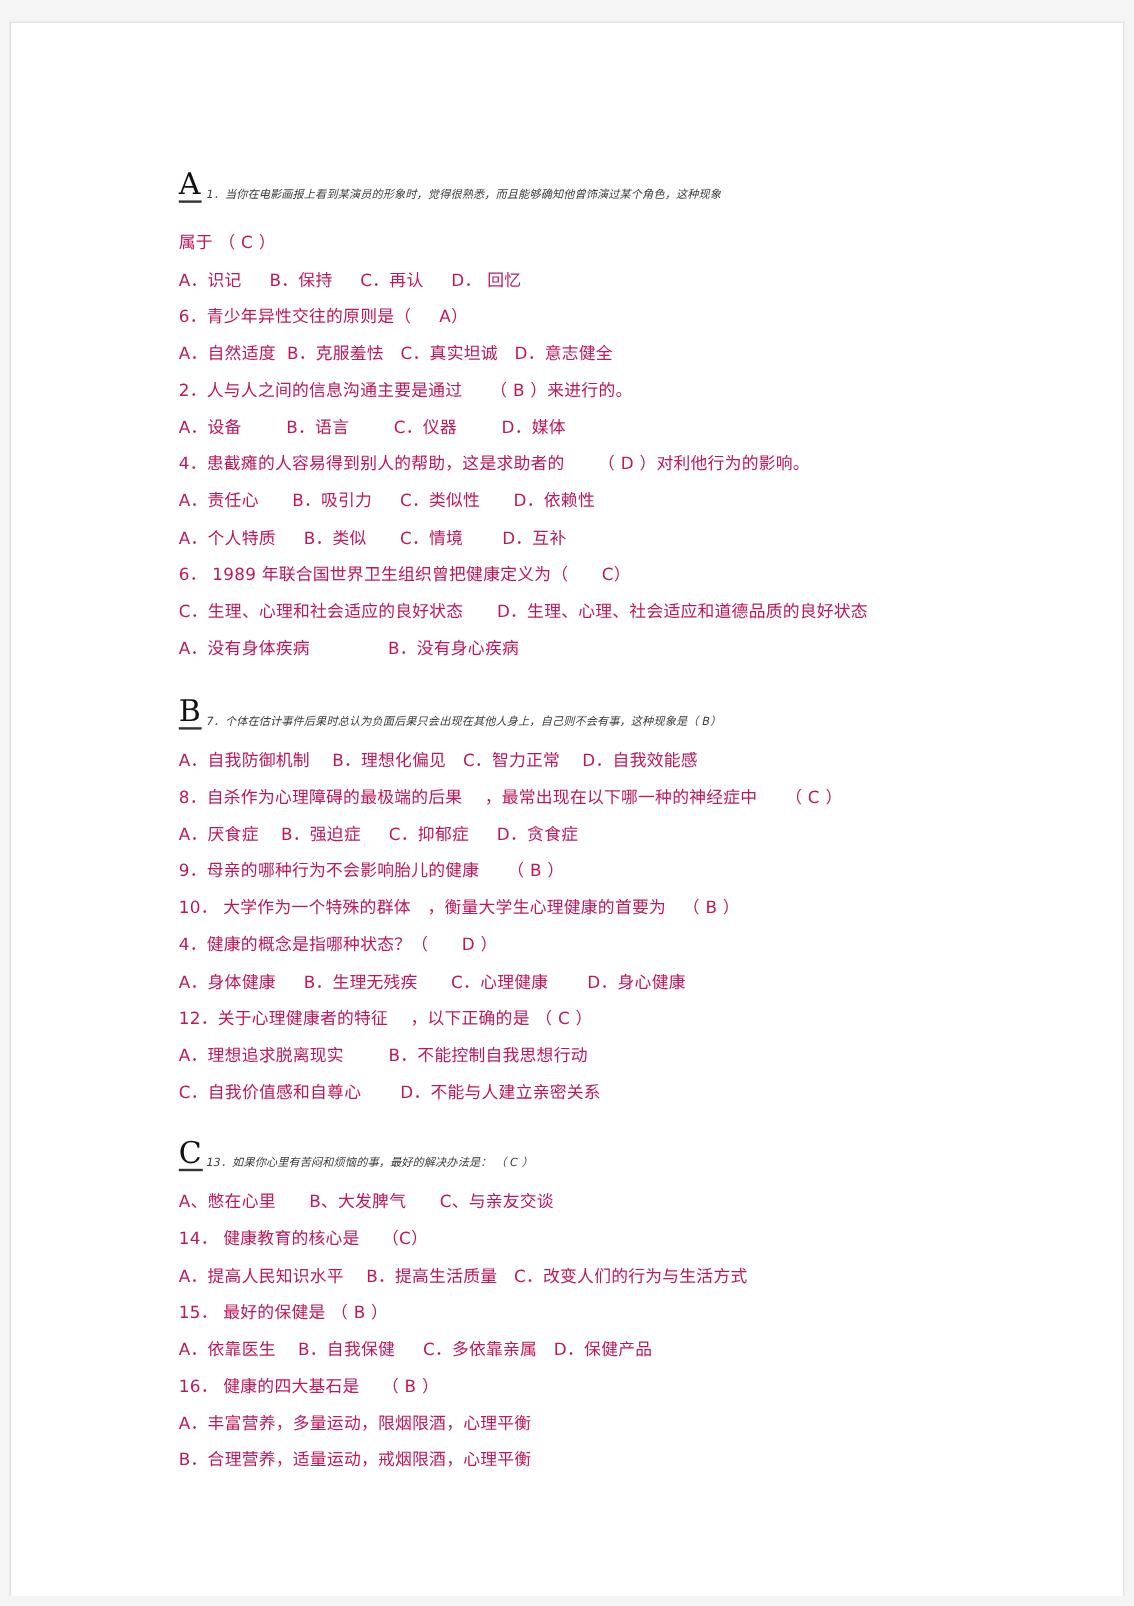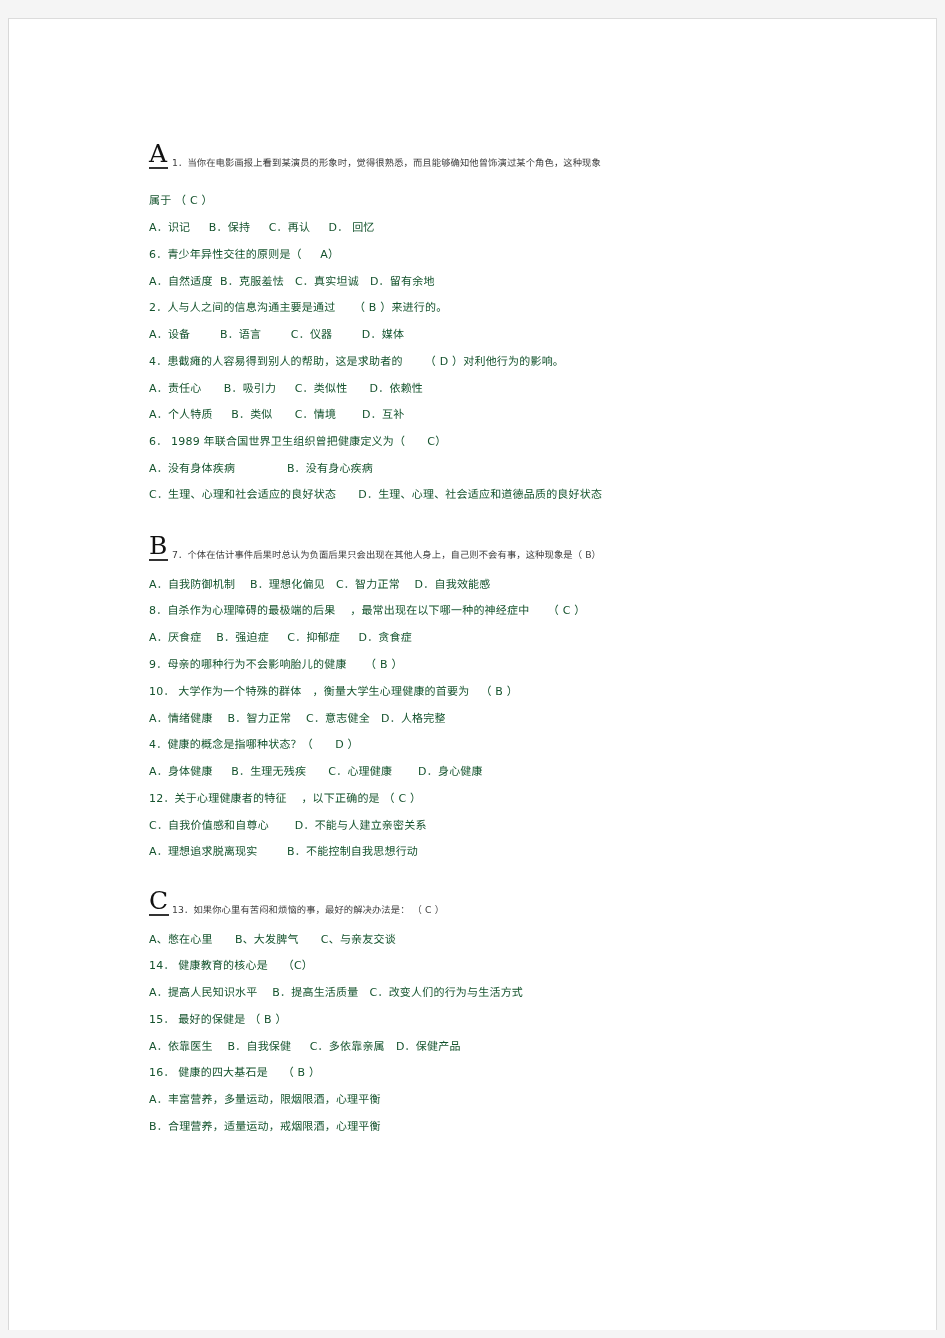--- a/index.html
+++ b/index.html
@@ -28,22 +28,22 @@
   }
   .content {
     position: absolute;
     left: 140px;
     top: 130px;
     width: 740px;
   }
 
   
   .line {
-    font-size: 11px;
-    color: #14532d;
+    font-size: 14px;
+    color: #be185d;
     line-height: 1.32;
     margin: 0 0 12.5px 0;
     white-space: pre-wrap;
     letter-spacing: 0.2px;
   }
   .line.opts {
     margin-bottom: 12px;
   }
 
   
@@ -72,20 +72,21 @@
     font-family: "DejaVu Serif", "Liberation Serif", serif;
     font-size: 25px;
     line-height: 1;
     font-weight: 400;
     color: #111;
     border-bottom: 2px solid #333;
     padding: 0 1px 1px 0;
   }
   .section-head .tiny {
     padding-top: 8px;
+    font-style: italic;
   }
 
   .gap-a { height: 8px; }
   .gap-b { height: 26px; }
   .gap-c { height: 24px; }
 </style>
 </head>
 <body>
 
 <div class="page">
@@ -93,48 +94,47 @@
 
     <div class="section-head">
       <span class="big-letter">A</span>
       <div class="tiny">1．当你在电影画报上看到某演员的形象时，觉得很熟悉，而且能够确知他曾饰演过某个角色，这种现象</div>
     </div>
     <div class="gap-a"></div>
 
     <p class="line">属于 （ C ）</p>
     <p class="line opts">A．识记     B．保持     C．再认     D． 回忆</p>
     <p class="line">6．青少年异性交往的原则是（     A）</p>
-    <p class="line opts">A．自然适度  B．克服羞怯   C．真实坦诚   D．留有余地</p>
+    <p class="line opts">A．自然适度  B．克服羞怯   C．真实坦诚   D．意志健全</p>
     <p class="line">2．人与人之间的信息沟通主要是通过     （ B ）来进行的。</p>
     <p class="line opts">A．设备        B．语言        C．仪器        D．媒体</p>
     <p class="line">4．患截瘫的人容易得到别人的帮助，这是求助者的      （ D ）对利他行为的影响。</p>
     <p class="line opts">A．责任心      B．吸引力     C．类似性      D．依赖性</p>
     <p class="line opts">A．个人特质     B．类似      C．情境       D．互补</p>
     <p class="line">6． 1989 年联合国世界卫生组织曾把健康定义为（      C）</p>
+    <p class="line opts">C．生理、心理和社会适应的良好状态      D．生理、心理、社会适应和道德品质的良好状态</p>
     <p class="line opts">A．没有身体疾病              B．没有身心疾病</p>
-    <p class="line opts">C．生理、心理和社会适应的良好状态      D．生理、心理、社会适应和道德品质的良好状态</p>
 
     <div class="gap-b"></div>
 
     <div class="section-head">
       <span class="big-letter">B</span>
       <div class="tiny">7．个体在估计事件后果时总认为负面后果只会出现在其他人身上，自己则不会有事，这种现象是（                B）</div>
     </div>
 
     <p class="line opts">A．自我防御机制    B．理想化偏见   C．智力正常    D．自我效能感</p>
     <p class="line">8．自杀作为心理障碍的最极端的后果    ，最常出现在以下哪一种的神经症中     （ C ）</p>
     <p class="line opts">A．厌食症    B．强迫症     C．抑郁症     D．贪食症</p>
     <p class="line">9．母亲的哪种行为不会影响胎儿的健康     （ B ）</p>
     <p class="line">10． 大学作为一个特殊的群体   ，衡量大学生心理健康的首要为   （ B ）</p>
-    <p class="line opts">A．情绪健康    B．智力正常    C．意志健全   D．人格完整</p>
     <p class="line">4．健康的概念是指哪种状态？（      D ）</p>
     <p class="line opts">A．身体健康     B．生理无残疾      C．心理健康       D．身心健康</p>
     <p class="line">12．关于心理健康者的特征    ，以下正确的是 （ C ）</p>
+    <p class="line opts">A．理想追求脱离现实        B．不能控制自我思想行动</p>
     <p class="line opts">C．自我价值感和自尊心       D．不能与人建立亲密关系</p>
-    <p class="line opts">A．理想追求脱离现实        B．不能控制自我思想行动</p>
 
     <div class="gap-c"></div>
 
     <div class="section-head">
       <span class="big-letter">C</span>
       <div class="tiny">13．如果你心里有苦闷和烦恼的事，最好的解决办法是：          （ C ）</div>
     </div>
 
     <p class="line opts">A、憋在心里      B、大发脾气      C、与亲友交谈</p>
     <p class="line">14． 健康教育的核心是    （C）</p>

